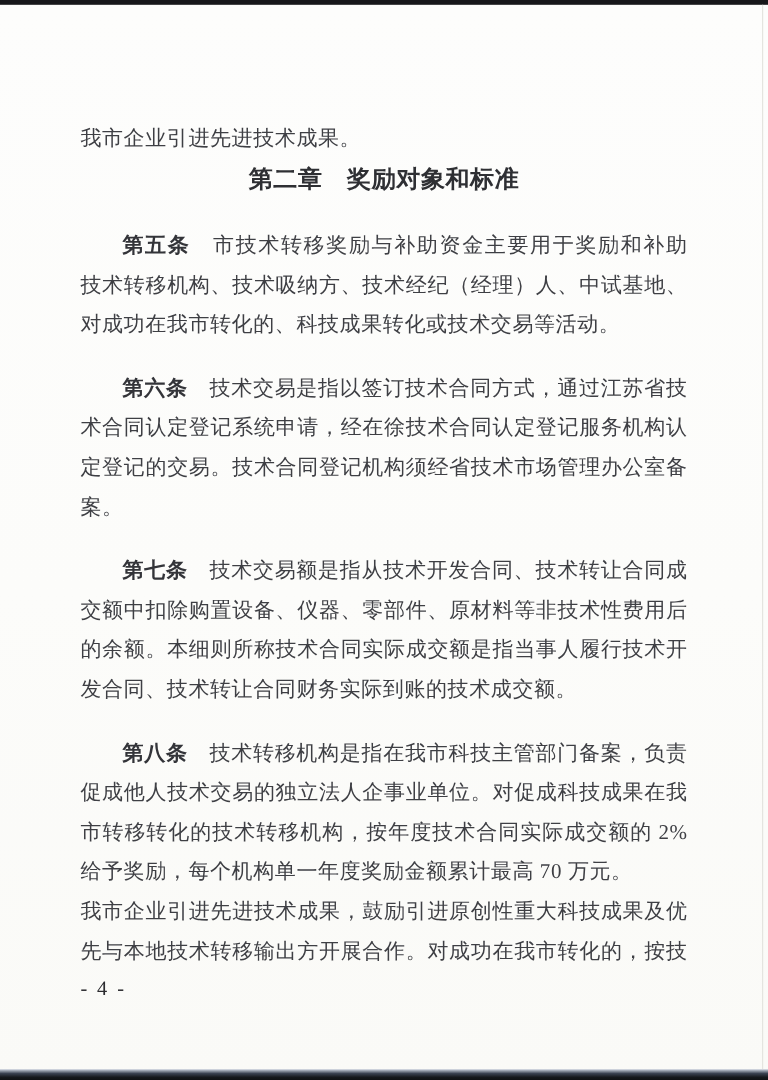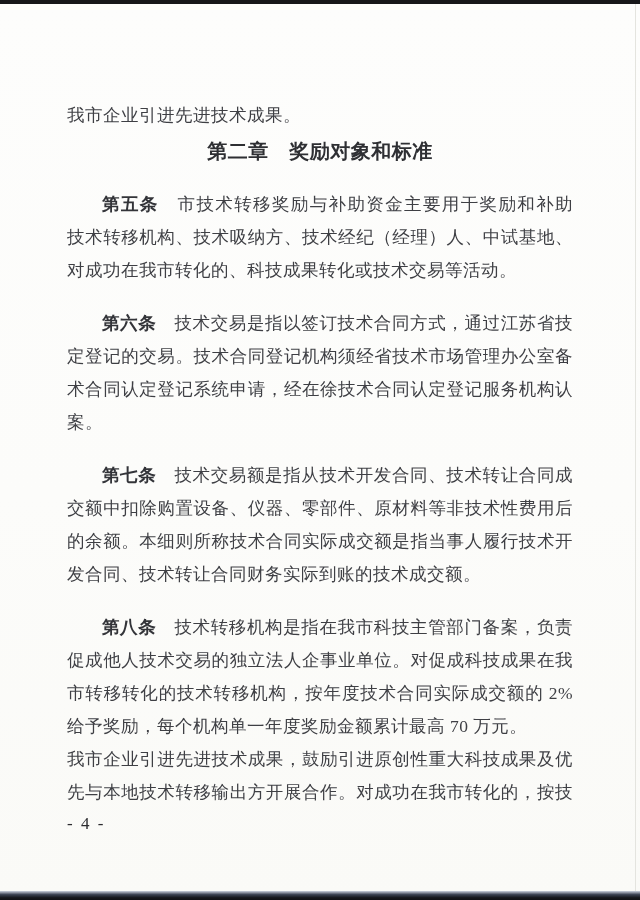--- a/index.html
+++ b/index.html
@@ -51,21 +51,21 @@
   .stretch { text-align-last: justify; }
   .indent  { padding-left: 35px; }
   .pfirst  { margin-top: 20px; }
   .heading {
     margin: 3px 0 2px;
     text-align: center;
     text-align-last: center;
     font-weight: bold;
     font-size: 20px;
     color: #2e2f33;
-    font-family: Liberation Sans, sans-serif;
+    font-family: Liberation Mono, monospace;
   }
   .b {
     font-weight: bold;
     color: #333439;
     font-family: "Liberation Sans", sans-serif;
   }
   .page-num {
     position: absolute;
     left: 67px;
     top: 811px;
@@ -88,22 +88,22 @@
 
     <div class="line"><span>我市企业引进先进技术成果。</span></div>
 
     <div class="line heading"><span>第二章　奖励对象和标准</span></div>
 
     <div class="line stretch indent pfirst"><span class="b">第五条</span><span>　市技术转移奖励与补助资金主要用于奖励和补助</span></div>
     <div class="line stretch"><span>技术转移机构、技术吸纳方、技术经纪（经理）人、中试基地、</span></div>
     <div class="line"><span>对成功在我市转化的、科技成果转化或技术交易等活动。</span></div>
 
     <div class="line stretch indent pfirst"><span class="b">第六条</span><span>　技术交易是指以签订技术合同方式，通过江苏省技</span></div>
+    <div class="line stretch"><span>术合同认定登记系统申请，经在徐技术合同认定登记服务机构认</span></div>
     <div class="line stretch"><span>定登记的交易。技术合同登记机构须经省技术市场管理办公室备</span></div>
-    <div class="line stretch"><span>术合同认定登记系统申请，经在徐技术合同认定登记服务机构认</span></div>
     <div class="line"><span>案。</span></div>
 
     <div class="line stretch indent pfirst"><span class="b">第七条</span><span>　技术交易额是指从技术开发合同、技术转让合同成</span></div>
     <div class="line stretch"><span>交额中扣除购置设备、仪器、零部件、原材料等非技术性费用后</span></div>
     <div class="line stretch"><span>的余额。本细则所称技术合同实际成交额是指当事人履行技术开</span></div>
     <div class="line"><span>发合同、技术转让合同财务实际到账的技术成交额。</span></div>
 
     <div class="line stretch indent pfirst"><span class="b">第八条</span><span>　技术转移机构是指在我市科技主管部门备案，负责</span></div>
     <div class="line stretch"><span>促成他人技术交易的独立法人企事业单位。对促成科技成果在我</span></div>
     <div class="line stretch"><span>市转移转化的技术转移机构，按年度技术合同实际成交额的 2%</span></div>

